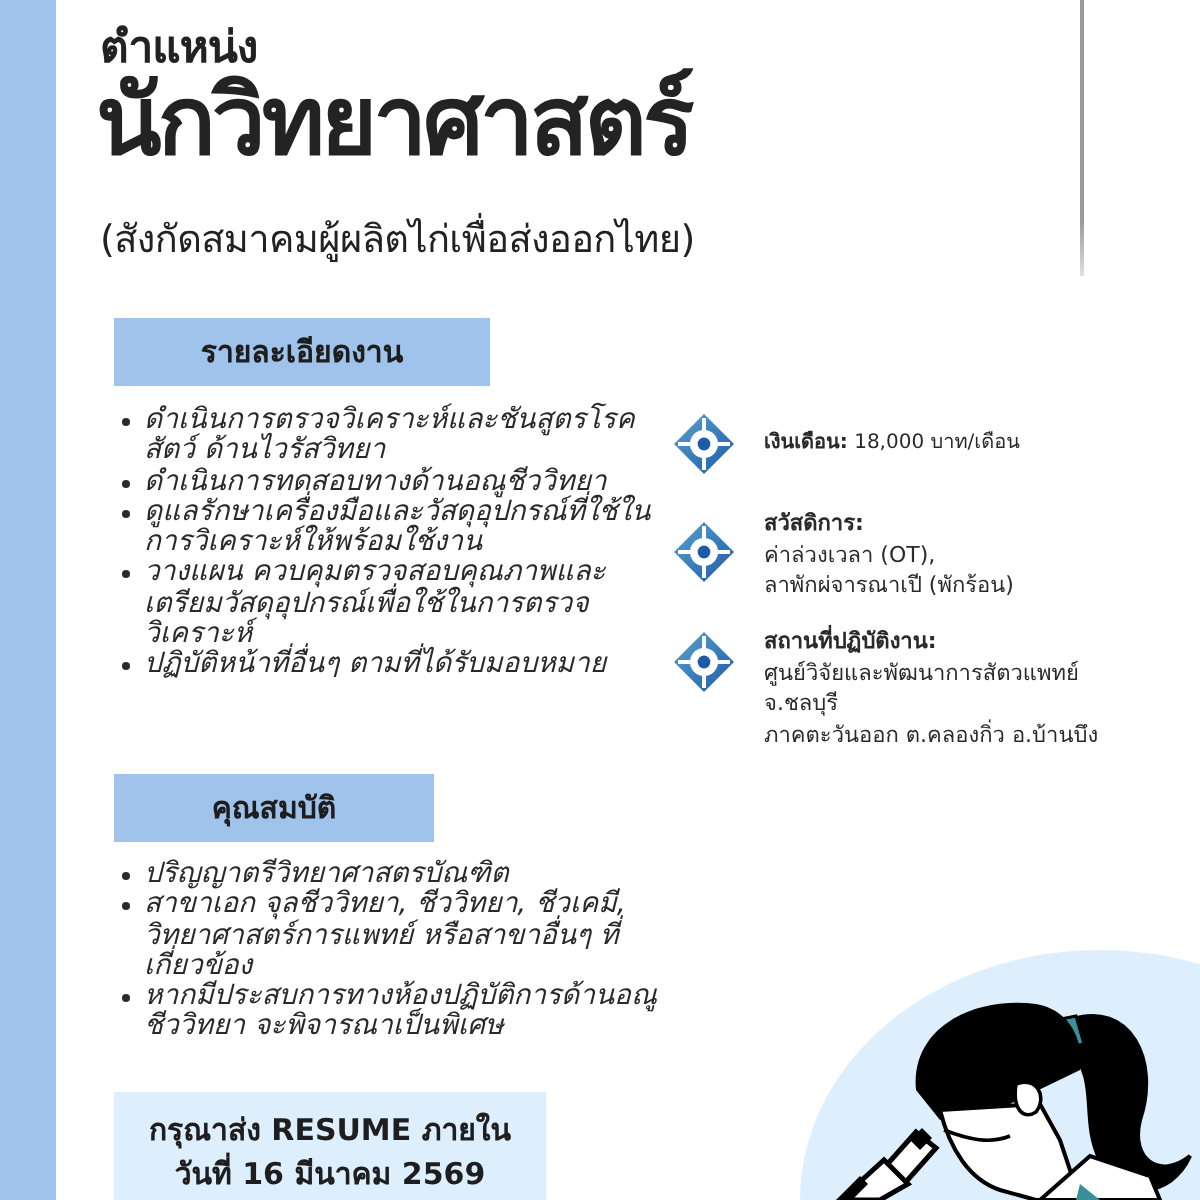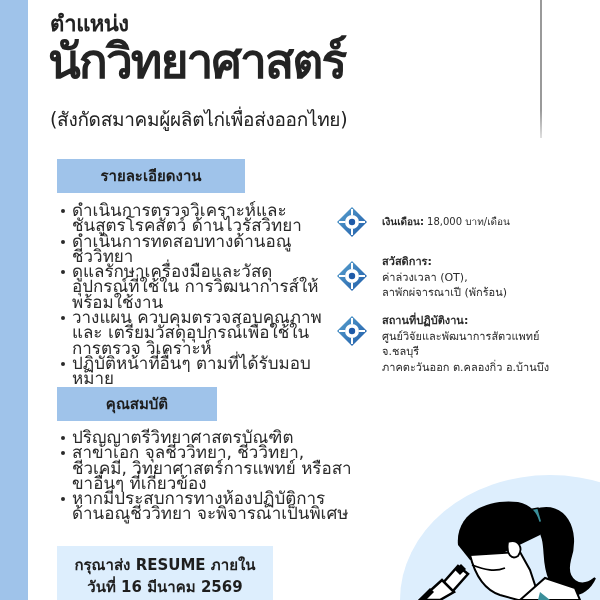--- a/index.html
+++ b/index.html
@@ -12,21 +12,21 @@
 
   .header-small { position: absolute; left: 50px; top: 6px; font-size: 22px; font-weight: bold; color: #222; letter-spacing: -0.5px; }
   .header-big { position: absolute; left: 48px; top: 26px; font-size: 48px; font-weight: bold; color: #232323; letter-spacing: -2px; line-height: 70px; }
   .header-sub { position: absolute; left: 50px; top: 104px; font-size: 19px; color: #222; letter-spacing: -0.3px; }
 
   .section-label { position: absolute; background: #9fc3ea; color: #1d1d1d; font-weight: bold; font-size: 15px;
                    text-align: center; line-height: 34px; height: 34px; }
   .sec-duties { left: 57px; top: 159px; width: 188px; }
   .sec-quals { left: 57px; top: 387px; width: 160px; }
 
-  ul.bullets { position: absolute; list-style: none; font-size: 17px; line-height: 15.3px; color: #2a2a2a; }
+  ul.bullets { position: absolute; list-style: none; font-size: 14px; line-height: 15.3px; color: #2a2a2a; font-style: italic; }
   ul.bullets li { position: relative; padding-left: 15px; }
   ul.bullets li::before { content: ""; position: absolute; left: 4px; top: 6px; width: 4px; height: 4px; border-radius: 50%; background: #2a2a2a; }
   .duties-list { left: 57px; top: 203px; width: 270px; }
   .quals-list { left: 57px; top: 430px; width: 300px; }
 
   .info-row { position: absolute; left: 336px; display: flex; align-items: flex-start; }
   .info-icon { width: 32px; height: 32px; flex: 0 0 32px; margin-right: 14px; }
   .info-text { font-size: 11px; line-height: 15.5px; color: #2a2a2a; }
   .info-text .lbl { font-weight: bold; }
   .info-salary { top: 206px; }
@@ -46,21 +46,21 @@
 <div class="right-rule"></div>
 
 <div class="header-small">ตำแหน่ง</div>
 <div class="header-big">นักวิทยาศาสตร์</div>
 <div class="header-sub">(สังกัดสมาคมผู้ผลิตไก่เพื่อส่งออกไทย)</div>
 
 <div class="section-label sec-duties">รายละเอียดงาน</div>
 <ul class="bullets duties-list">
   <li>ดำเนินการตรวจวิเคราะห์และชันสูตรโรคสัตว์ ด้านไวรัสวิทยา</li>
   <li>ดำเนินการทดสอบทางด้านอณูชีววิทยา</li>
-  <li>ดูแลรักษาเครื่องมือและวัสดุอุปกรณ์ที่ใช้ใน การวิฒนาการส์ให้พร้อมใช้งาน</li>
+  <li>ดูแลรักษาเครื่องมือและวัสดุอุปกรณ์ที่ใช้ใน การวิเคราะห์ให้พร้อมใช้งาน</li>
   <li>วางแผน ควบคุมตรวจสอบคุณภาพและ เตรียมวัสดุอุปกรณ์เพื่อใช้ในการตรวจ วิเคราะห์</li>
   <li>ปฏิบัติหน้าที่อื่นๆ ตามที่ได้รับมอบหมาย</li>
 </ul>
 
 <div class="section-label sec-quals">คุณสมบัติ</div>
 <ul class="bullets quals-list">
   <li>ปริญญาตรีวิทยาศาสตรบัณฑิต</li>
   <li>สาขาเอก จุลชีววิทยา, ชีววิทยา, ชีวเคมี, วิทยาศาสตร์การแพทย์ หรือสาขาอื่นๆ ที่เกี่ยวข้อง</li>
   <li>หากมีประสบการทางห้องปฏิบัติการด้านอณูชีววิทยา จะพิจารณาเป็นพิเศษ</li>
 </ul>

